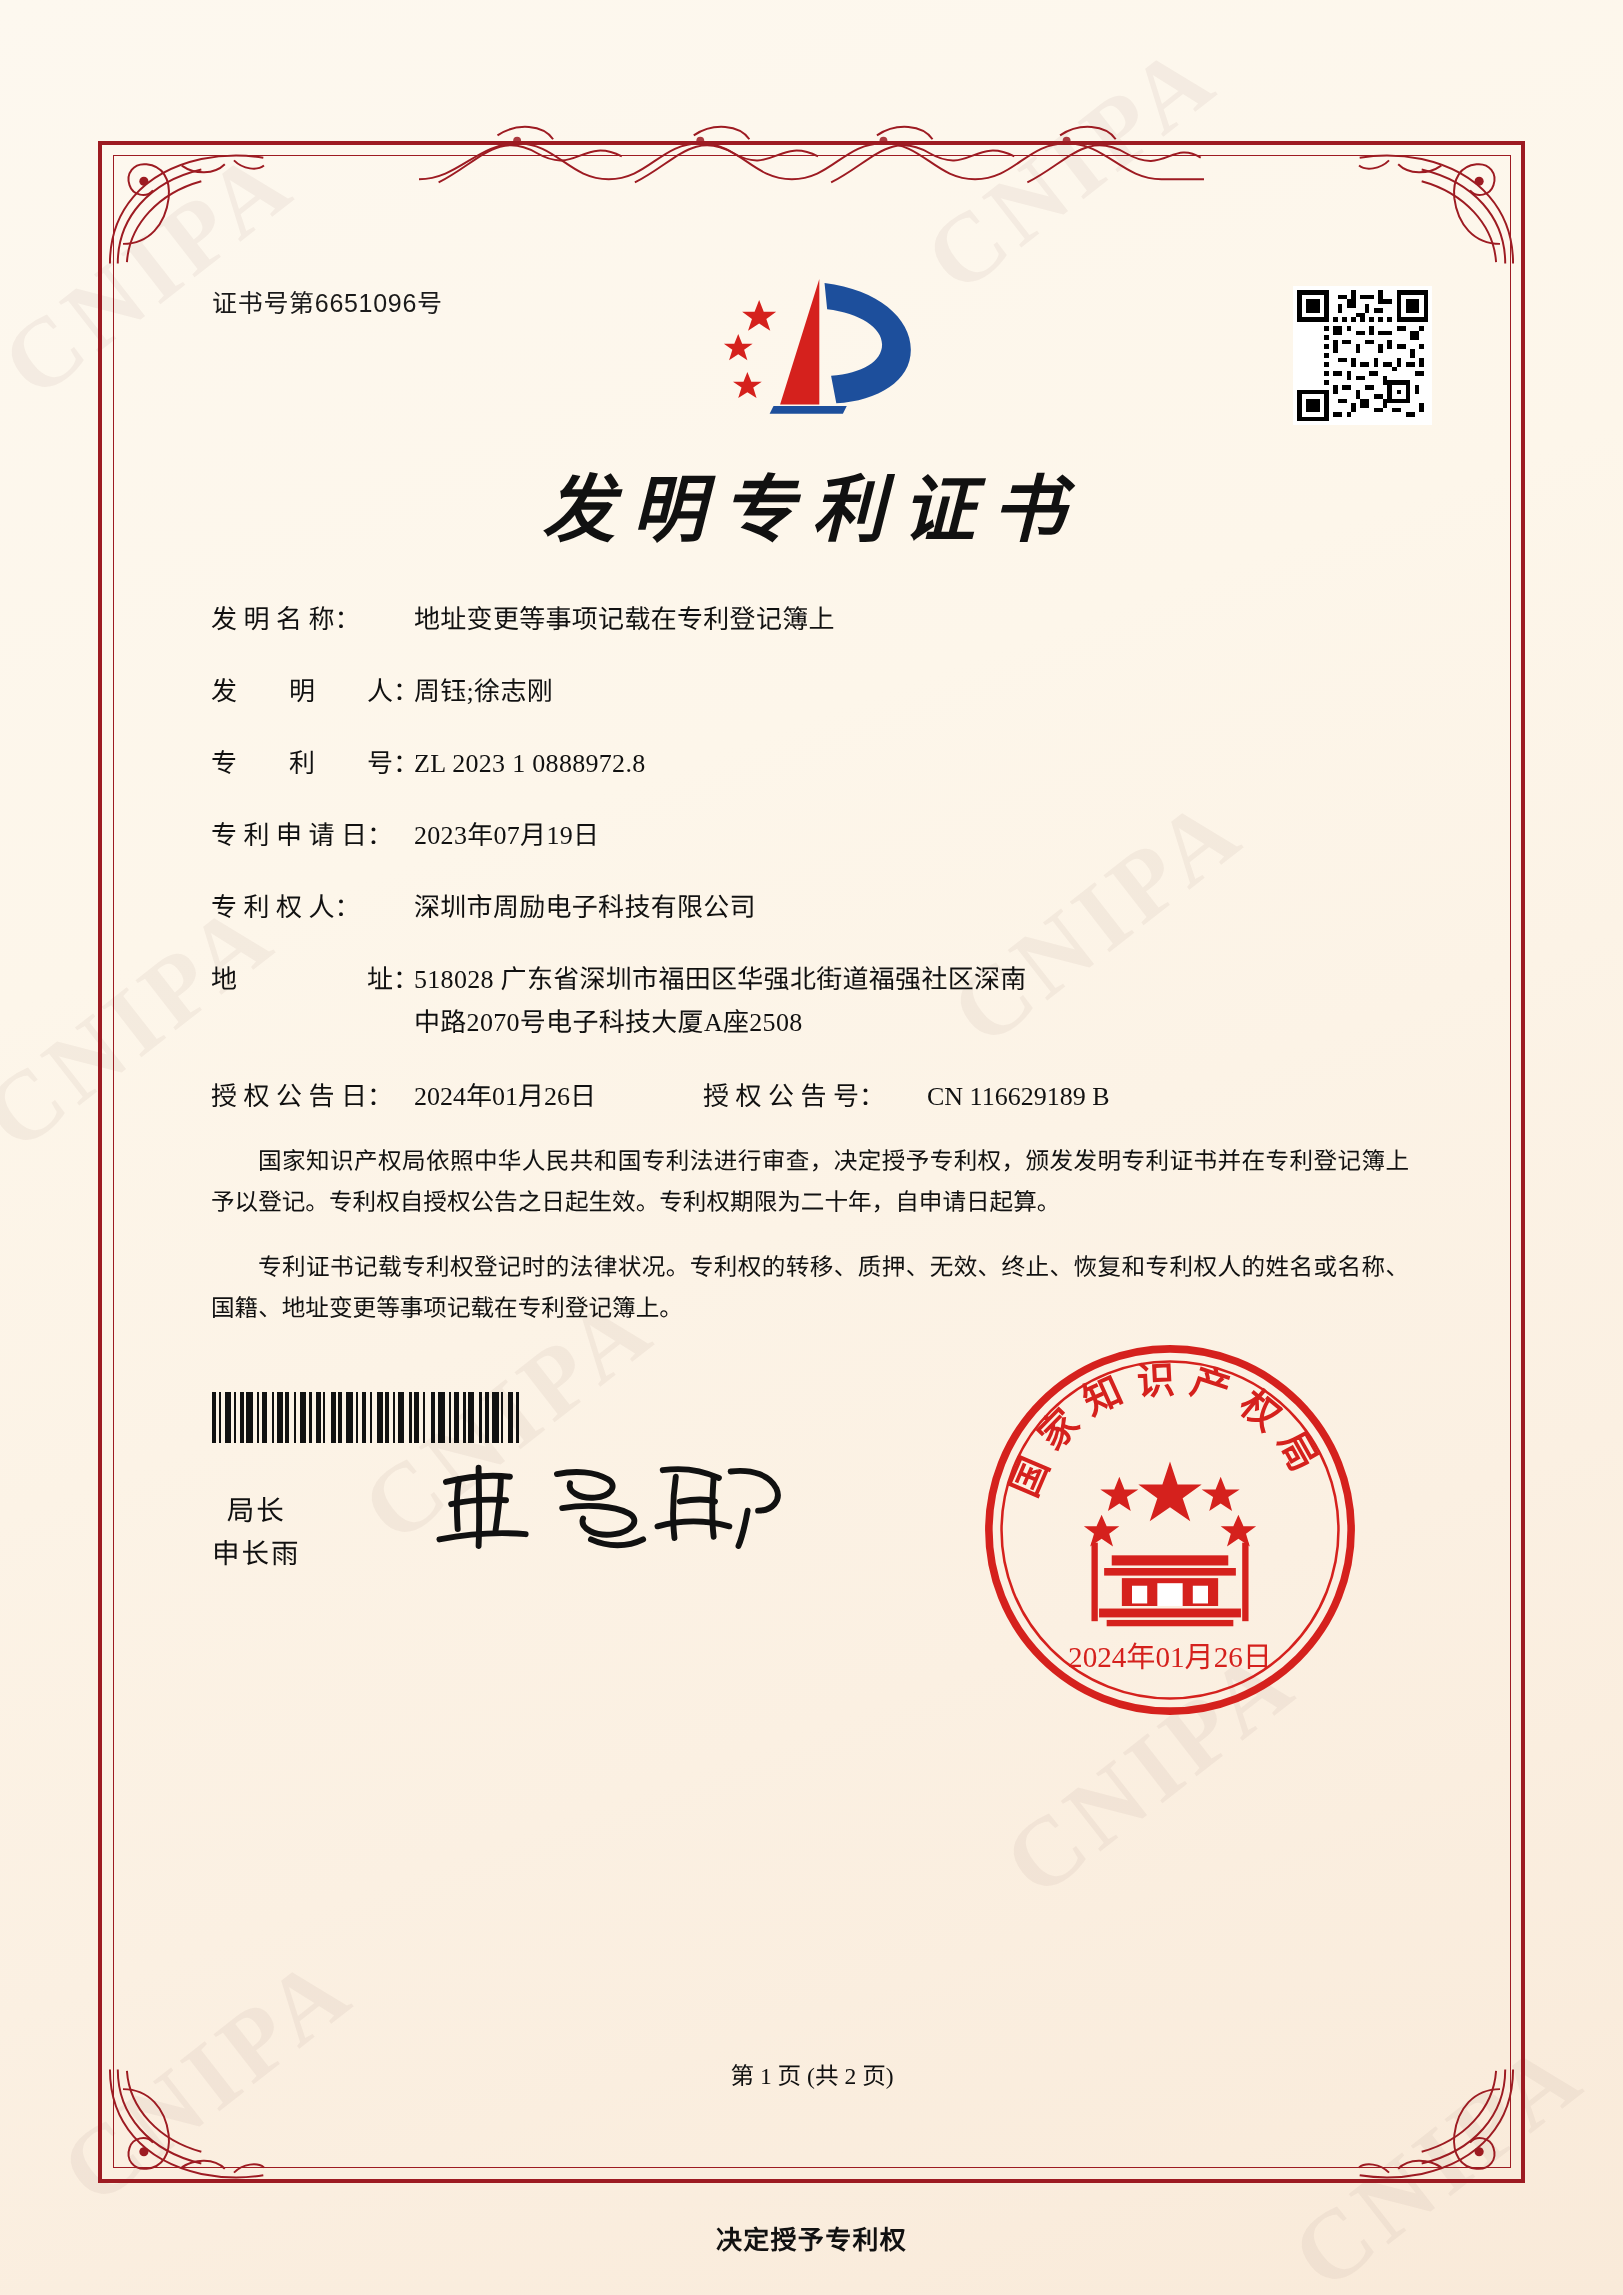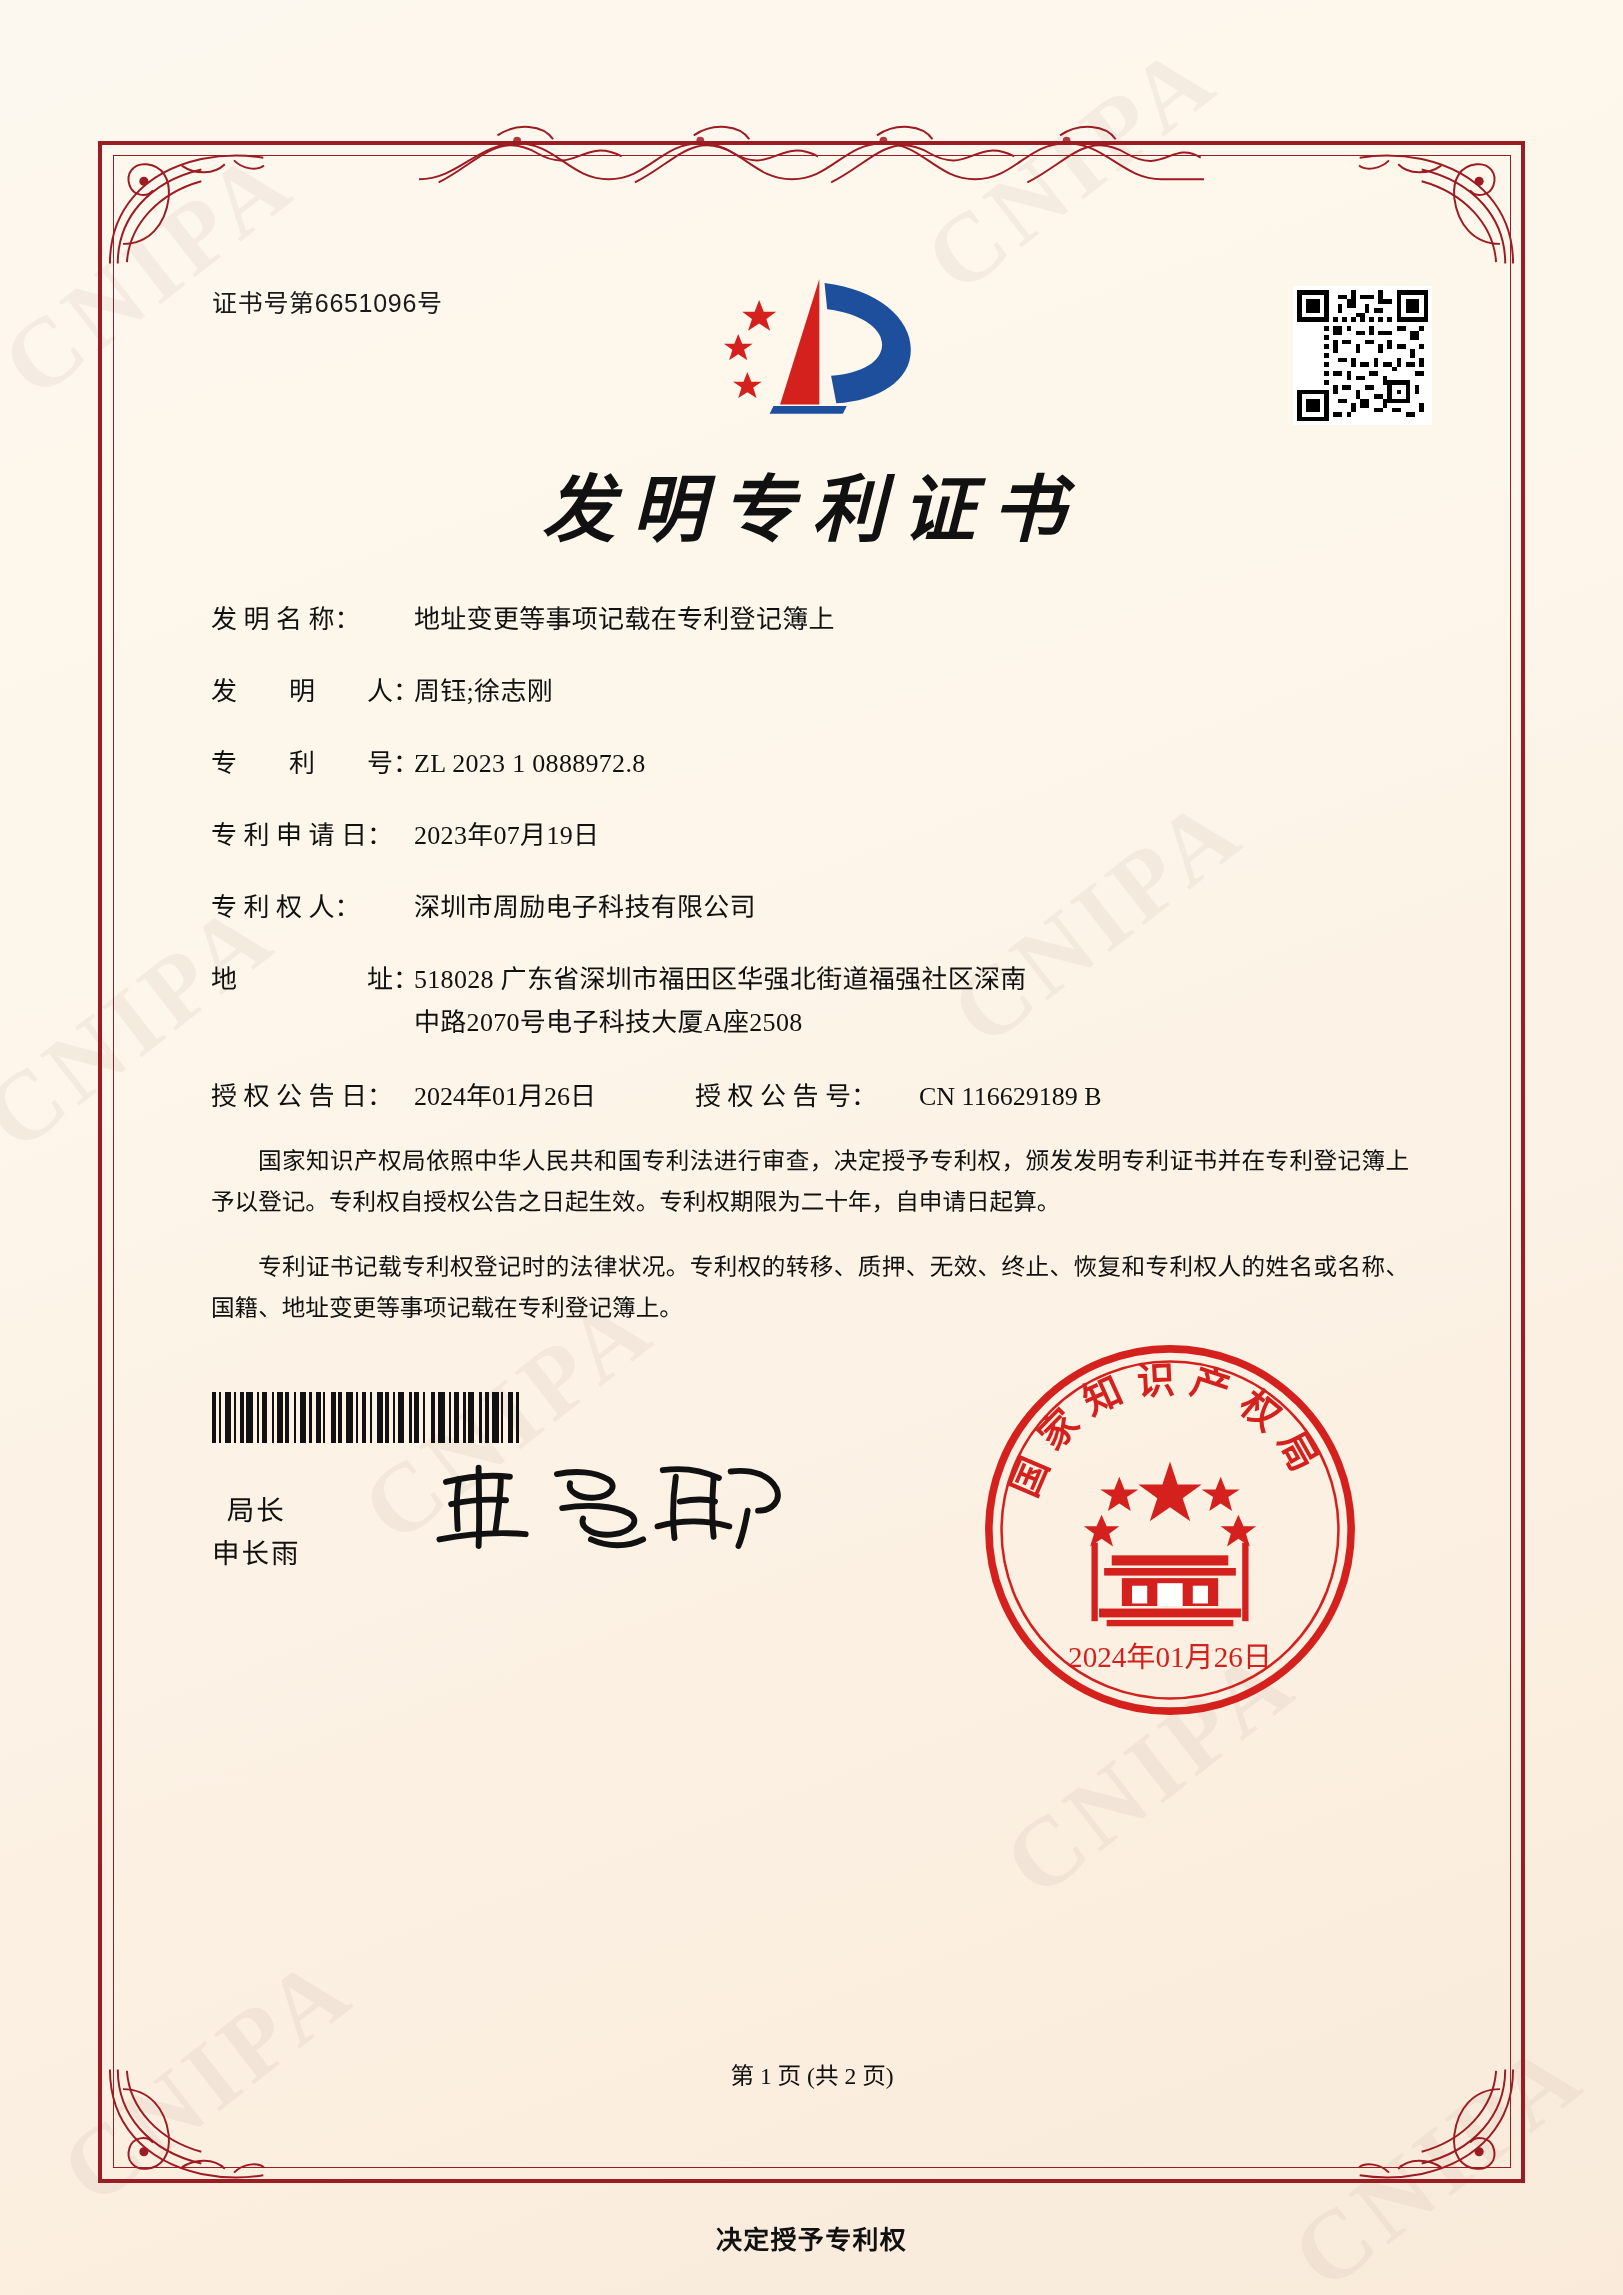--- a/index.html
+++ b/index.html
@@ -148,21 +148,21 @@
   .field-value .l2 { display:block; margin-top: 3.9px; }
   .inline-row {
     display: flex;
     align-items: baseline;
     font-size: 26px;
     color: #111;
     margin-bottom: 26px;
   }
   .inline-row .lab1 { width: 203px; flex: 0 0 203px; white-space: pre; }
   .inline-row .val1 { width: 281px; flex: 0 0 281px; }
-  .inline-row .lab2 { width: 196px; flex: 0 0 196px; white-space: pre; }
+  .inline-row .lab2 { width: 196px; flex: 0 0 196px; white-space: pre; margin-left: 8px; }
   .inline-row .val2 { flex: 1 1 auto; margin-left: 28px; }
 
   .paras {
     position: absolute;
     left: 98px;
     top: 962px;
     width: 1198px;
   }
   .para {
     font-size: 23.6px;

